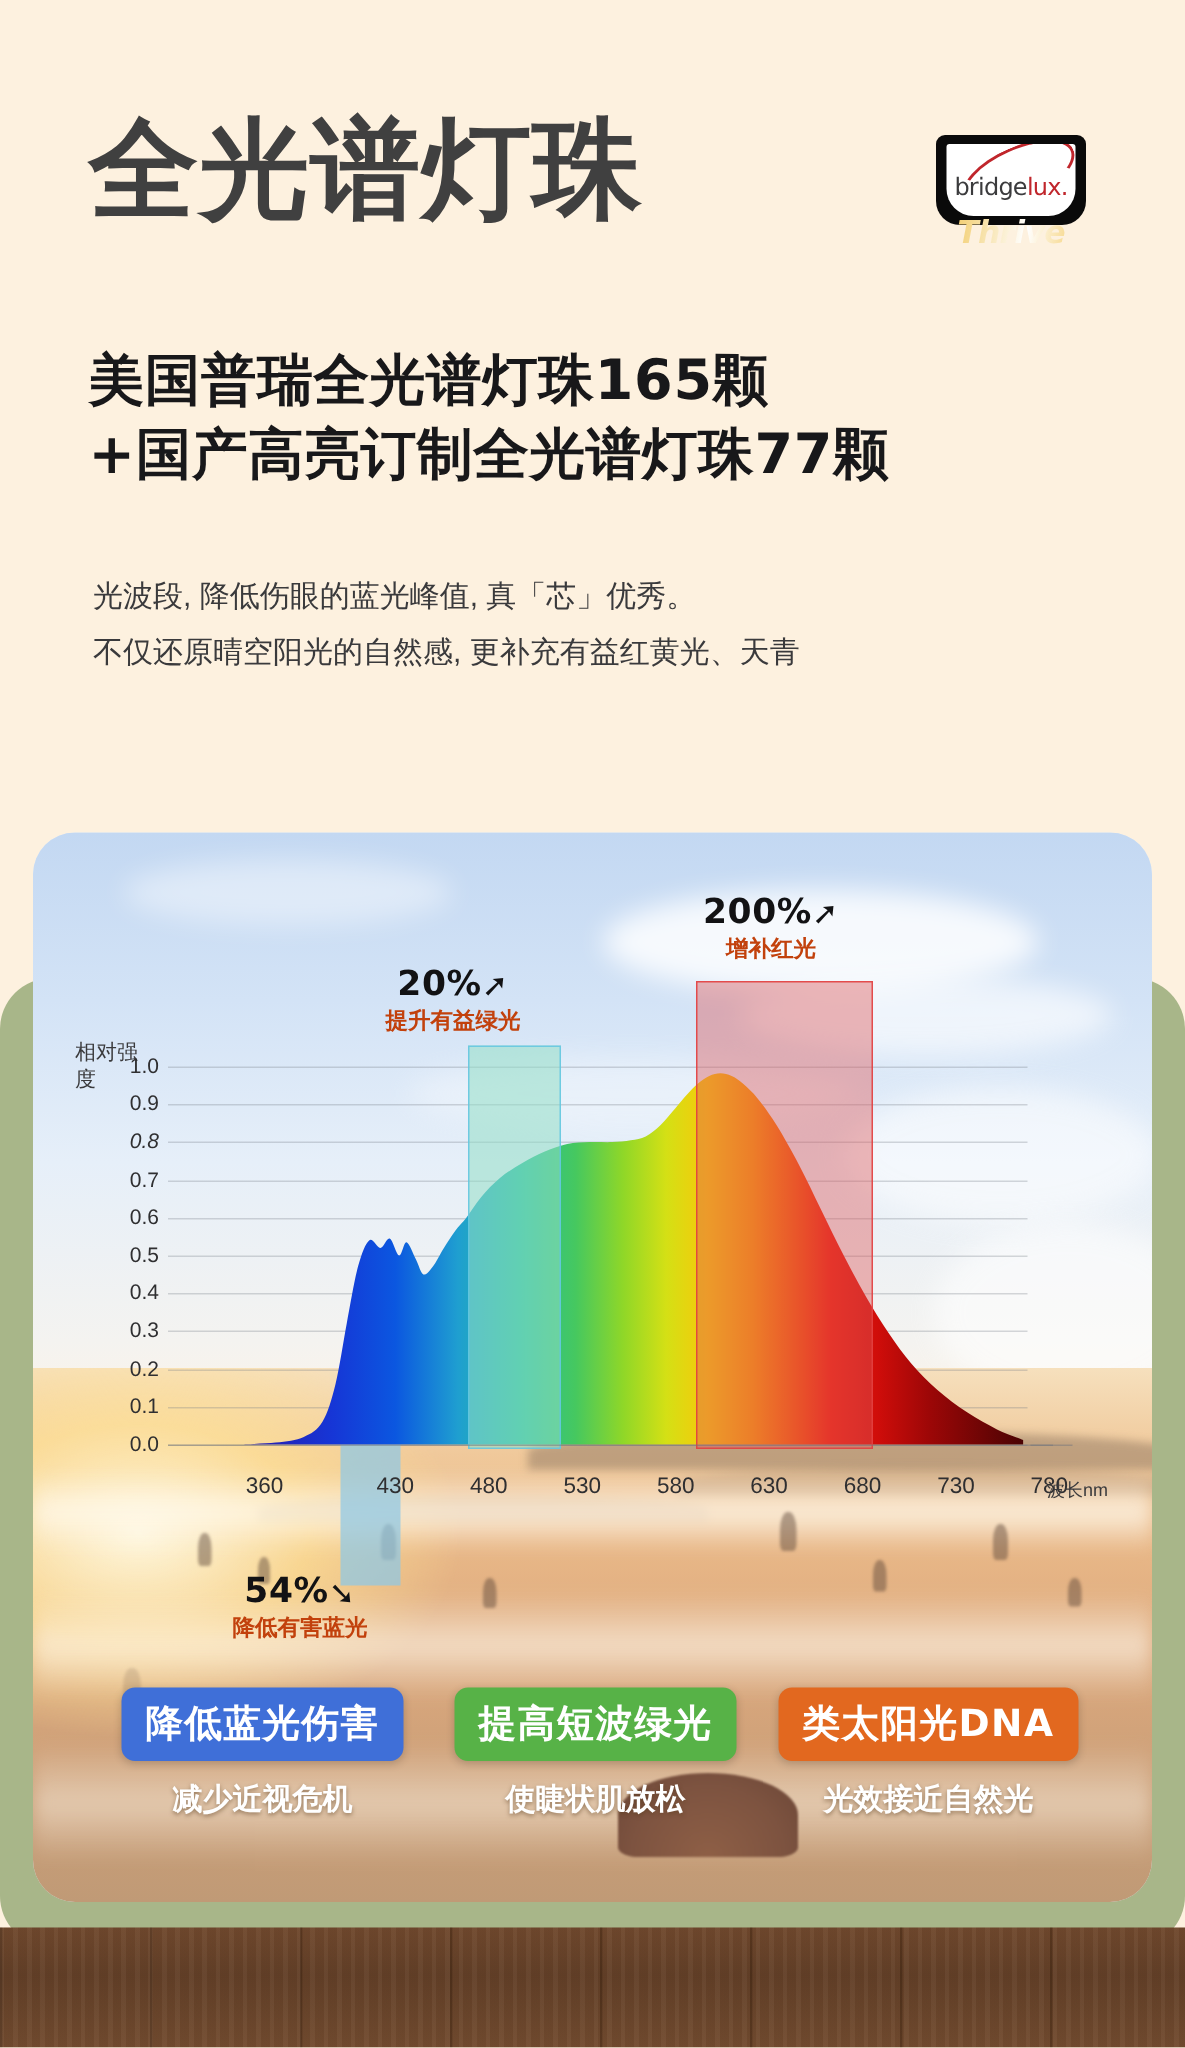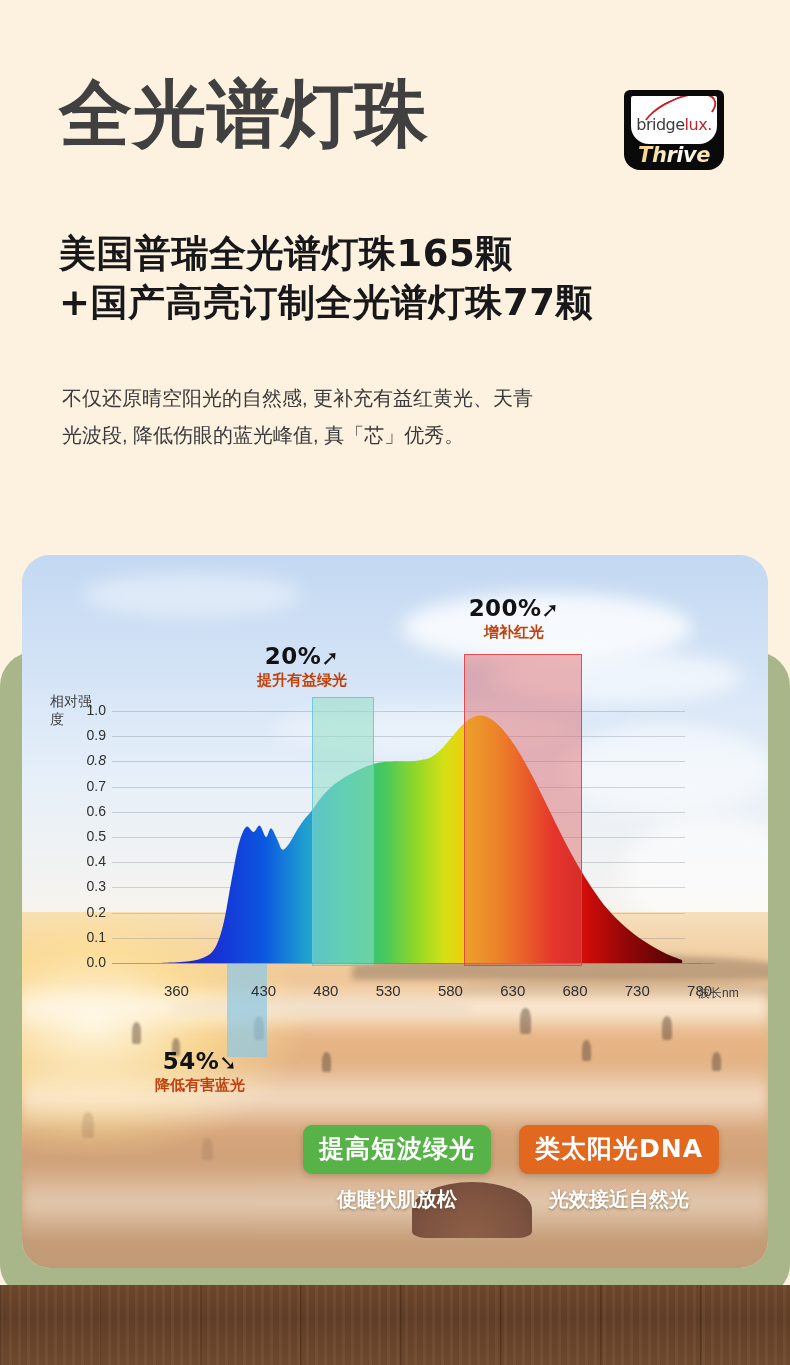--- a/index.html
+++ b/index.html
@@ -11,21 +11,21 @@
   
   #hero-title{
     position:absolute;left:59px;top:77px;
     font-size:73px;line-height:1;font-weight:800;color:#404040;
     letter-spacing:1px;
     font-family:"DejaVu Sans","Liberation Sans",sans-serif;
     text-align:center;
   }
   
   #brand-logo{
-    position:absolute;left:624px;top:90px;width:100px;height:80px;
+    position:absolute;left:624px;top:90px;width:100px;height:60px;
   }
   #brand-logo .plate{
     position:absolute;inset:0;background:#0a0a0a;border-radius:6px 6px 16px 16px;
   }
   #brand-logo .panel{
     position:absolute;left:7px;top:6px;right:7px;height:48px;background:#ffffff;
     border-radius:2px 2px 18px 18px;overflow:hidden;
   }
   #brand-logo .arc{
     position:absolute;left:8px;top:2px;width:76px;height:32px;
@@ -209,22 +209,22 @@
   </div>
   <div class="thrive">Thrive</div>
 </div>
 
 <div id="subhead">
   <div>美国普瑞全光谱灯珠165颗</div>
   <div>+国产高亮订制全光谱灯珠77颗</div>
 </div>
 
 <div id="body-copy">
+  <div>光波段, 降低伤眼的蓝光峰值, 真「芯」优秀。</div>
   <div>不仅还原晴空阳光的自然感, 更补充有益红黄光、天青</div>
-  <div>光波段, 降低伤眼的蓝光峰值, 真「芯」优秀。</div>
 </div>
 
 <div id="frame-outer"></div>
 <div id="wood"></div>
 
 <div id="photo-card">
 
   <div class="sky">
     <div class="cloud c1"></div>
     <div class="cloud c2"></div>
@@ -338,20 +338,24 @@
       <div class="big"><span>200%</span><span class="arw">➚</span></div>
       <div class="sub">增补红光</div>
     </div>
     <div class="callout" id="callout-blue">
       <div class="big"><span>54%</span><span class="arw">➘</span></div>
       <div class="sub">降低有害蓝光</div>
     </div>
   </div>
 
   <div id="badges">
+    <div class="badge-col" id="badge-1">
+      <div class="badge blue">降低蓝光伤害</div>
+      <div class="badge-sub">减少近视危机</div>
+    </div>
     <div class="badge-col" id="badge-2">
       <div class="badge green">提高短波绿光</div>
       <div class="badge-sub">使睫状肌放松</div>
     </div>
     <div class="badge-col" id="badge-3">
       <div class="badge orange">类太阳光DNA</div>
       <div class="badge-sub">光效接近自然光</div>
     </div>
   </div>
 </div>

